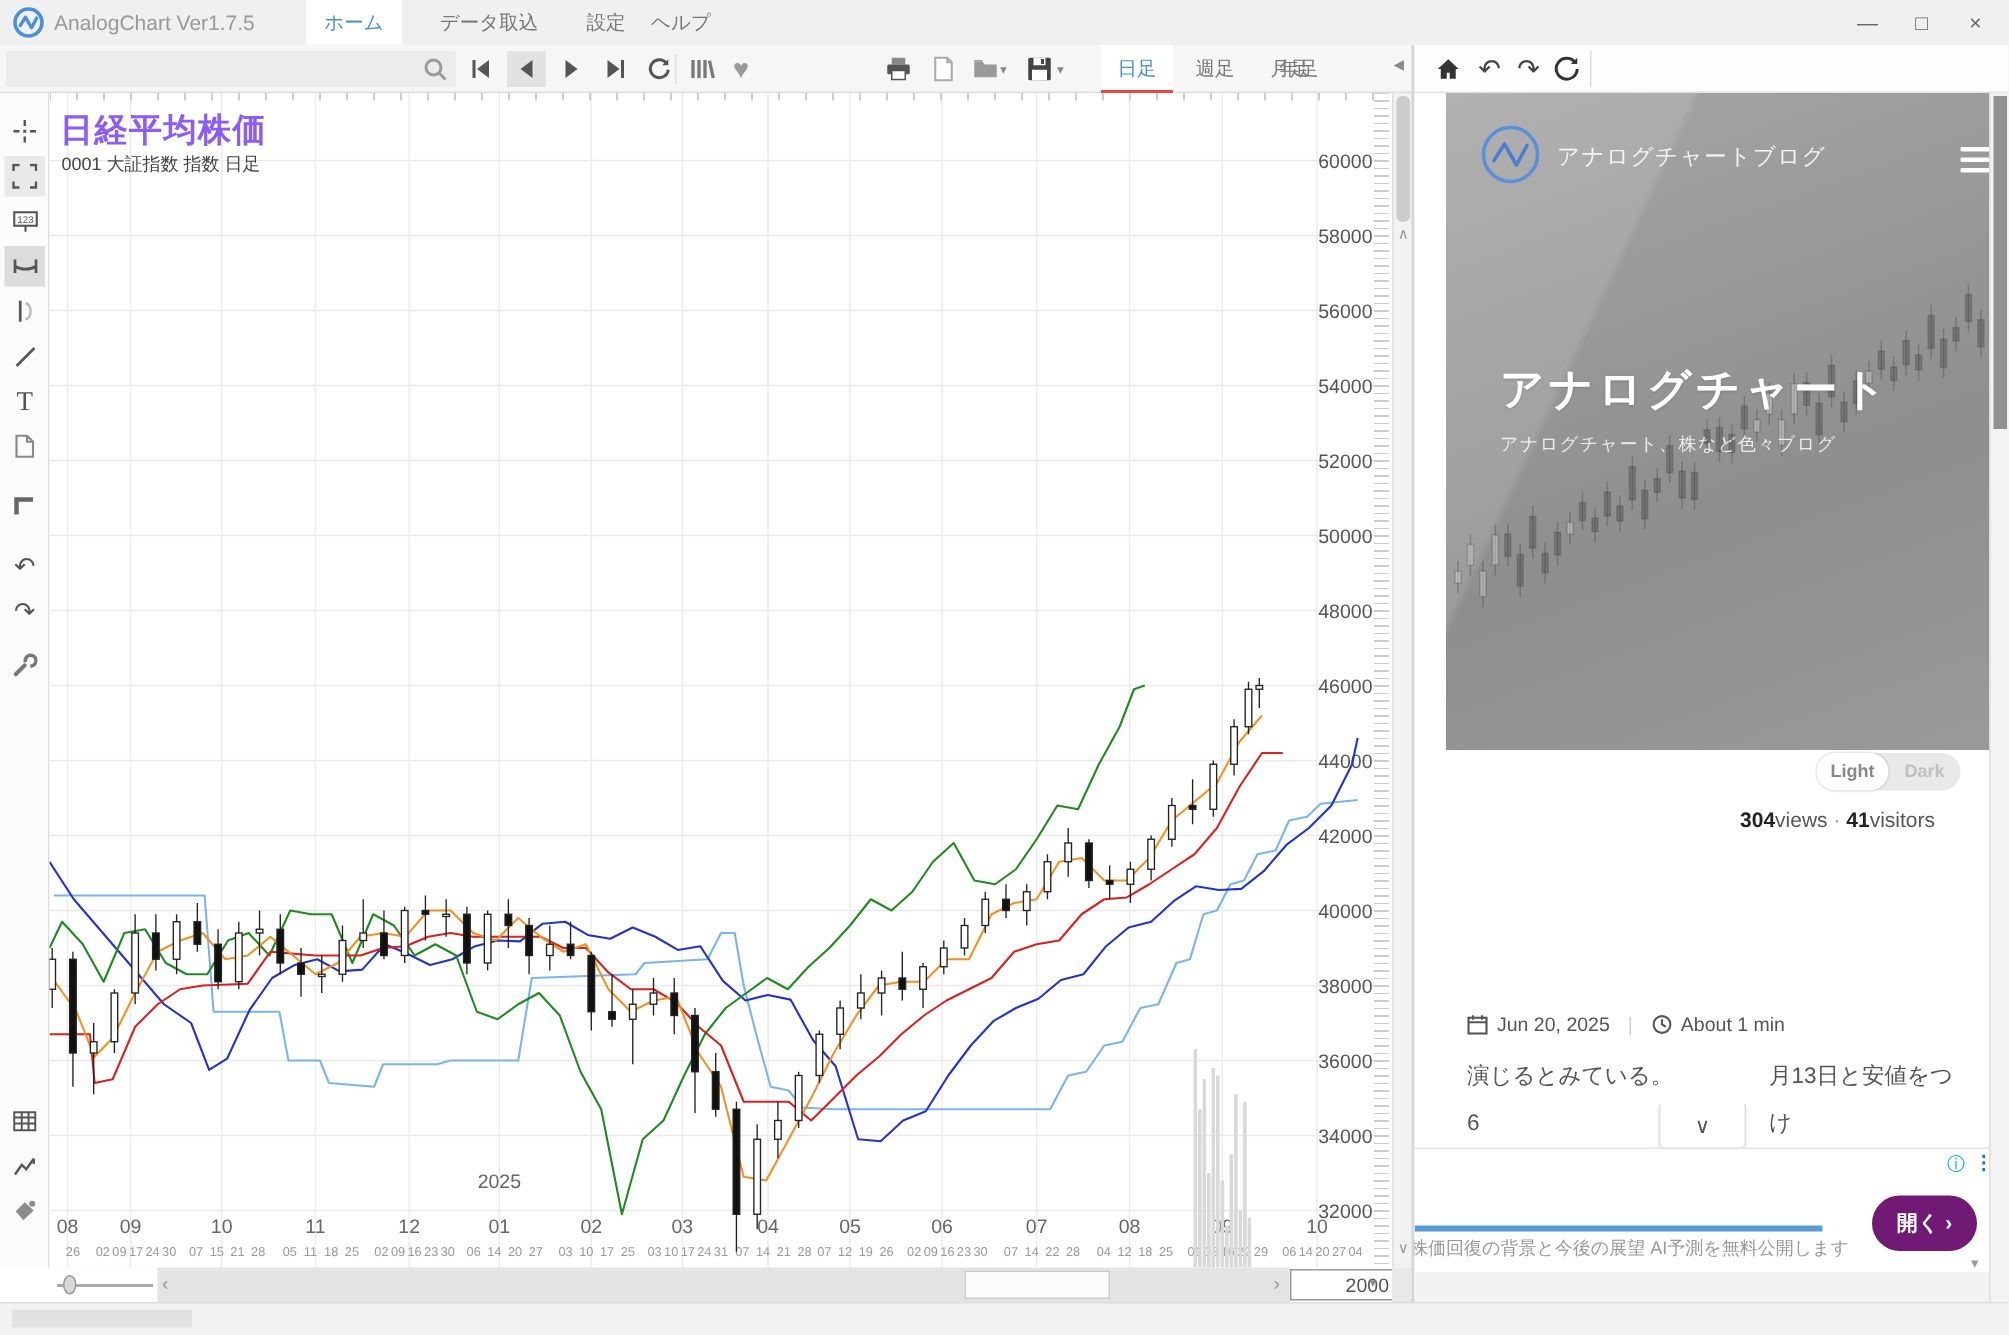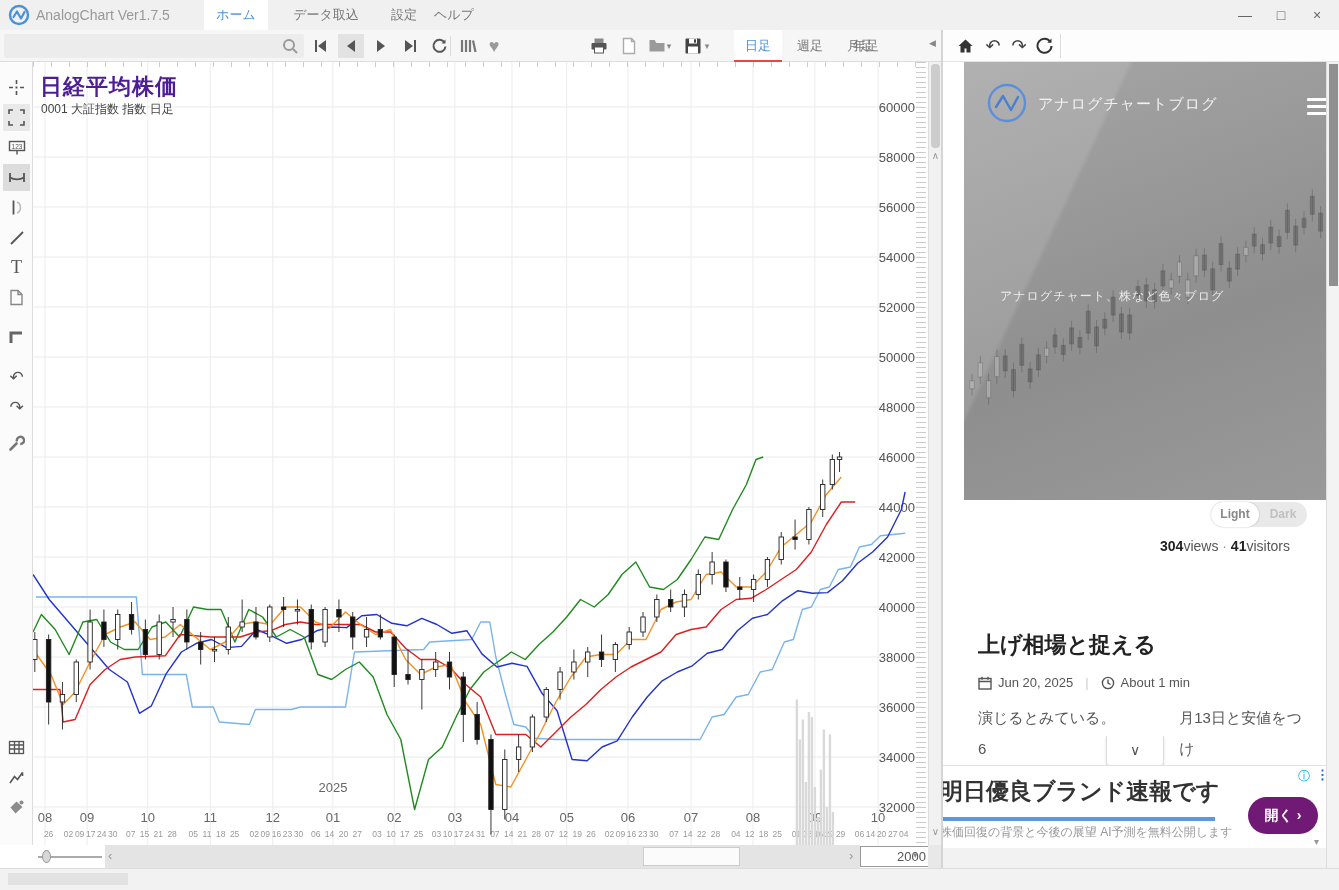--- a/index.html
+++ b/index.html
@@ -30,21 +30,21 @@
   
   #toolbar-left { position:absolute; left:0; top:62px; width:33px; height:806px; background:#fbfbfb; border-right:1px solid #ddd; }
   .tool { position:absolute; left:3px; width:27px; height:27px; display:flex; align-items:center; justify-content:center; }
   .tool.hl { background:#e9e9e9; }
   .tool.sel { background:#dcdcdc; }
   .tool svg { display:block; }
   .uglyph { font-size:17px; color:#555; }
 
   
   #chart-wrap { position:absolute; left:33px; top:62px; width:895px; height:783px; background:#fff; }
-  #chart-title { position:absolute; left:7px; top:10px; font-size:22px; font-weight:bold; color:#4c1d95; letter-spacing:1px; }
+  #chart-title { position:absolute; left:7px; top:10px; font-size:22px; font-weight:bold; color:#8b5cf6; letter-spacing:1px; }
   #chart-sub { position:absolute; left:8px; top:39px; font-size:12px; color:#444; }
   #top-ruler { position:absolute; left:33px; top:62px; width:883px; height:5px;
      background:repeating-linear-gradient(to right,#ccc 0 1px,transparent 1px 18px); }
   #right-ruler { position:absolute; left:916px; top:62px; width:10px; height:783px;
      background:repeating-linear-gradient(to bottom,#ccc 0 1px,transparent 1px 5px); }
   .ylab { font-size:13px; fill:#555; }
   .mlab { font-size:13px; fill:#666; }
   .dlab { font-size:8.5px; fill:#999; }
 
   
@@ -703,35 +703,35 @@
       <svg class="abs" style="left:22px;top:20px" width="42" height="42" viewBox="0 0 42 42">
         <circle cx="21" cy="21" r="18" fill="none" stroke="#5b8fd9" stroke-width="2.4"></circle>
         <polyline points="10,25 17,14 25,28 32,15" fill="none" stroke="#4a7fd0" stroke-width="2.4" stroke-linecap="round" stroke-linejoin="round"></polyline>
       </svg>
       <div id="site-title">アナログチャートブログ</div>
       <div id="hamburger">
           <div></div>
           <div></div>
           <div></div>
         </div>
+      <div id="hero-title">アナログチャート</div>
       <div id="hero-sub">アナログチャート、株など色々ブログ</div>
     </div>
 
     <div id="theme-toggle">
       <div id="toggle-light">Light</div>
       <div id="toggle-dark">Dark</div>
     </div>
 
     <div id="stats">
       <b>304</b><span>views</span>
       <span style="color:#999">·</span>
       <b>41</b><span>visitors</span>
     </div>
 
-    <div id="article-title">上げ相場と捉える</div>
     <div id="article-meta">
       <svg width="14" height="14" viewBox="0 0 14 14">
           <rect x="1" y="2.5" width="12" height="10.5" fill="none" stroke="#555" stroke-width="1.4"></rect>
           <path d="M1 5.5h12M4 .8v3M10 .8v3" stroke="#555" stroke-width="1.4"></path>
         </svg>
       <span>Jun 20, 2025</span>
       <span class="msep">|</span>
       <svg width="14" height="14" viewBox="0 0 14 14">
           <circle cx="7" cy="7" r="5.6" fill="none" stroke="#555" stroke-width="1.4"></circle>
           <path d="M7 3.5V7l2.5 1.5" fill="none" stroke="#555" stroke-width="1.4"></path>
@@ -743,21 +743,20 @@
         <span>演じるとみている。6</span>
         <span id="body-gap"></span>
         <span>月13日と安値をつけ</span>
       </div>
     </div>
     <div id="expand-btn">∨</div>
 
     <div id="ad">
       <div id="ad-info">ⓘ</div>
       <div id="ad-dots">⋮</div>
-      <div id="ad-headline">明日優良ブランド速報です</div>
       <div id="ad-underline"></div>
       <div id="ad-subtext">株価回復の背景と今後の展望 AI予測を無料公開します</div>
       <div id="ad-cta">開く ›</div>
       <div id="ad-caret">▾</div>
     </div>
     <div id="below-ad"></div>
   </div>
 
   <div id="blog-scroll">
     <div id="blog-thumb"></div>

